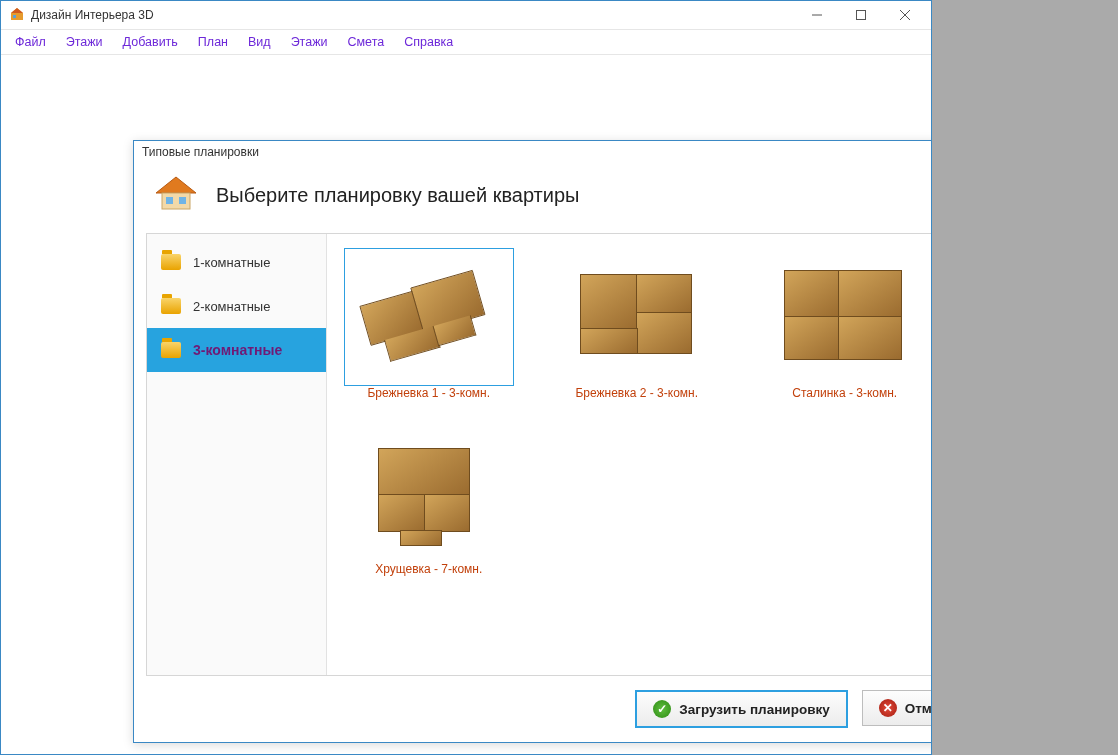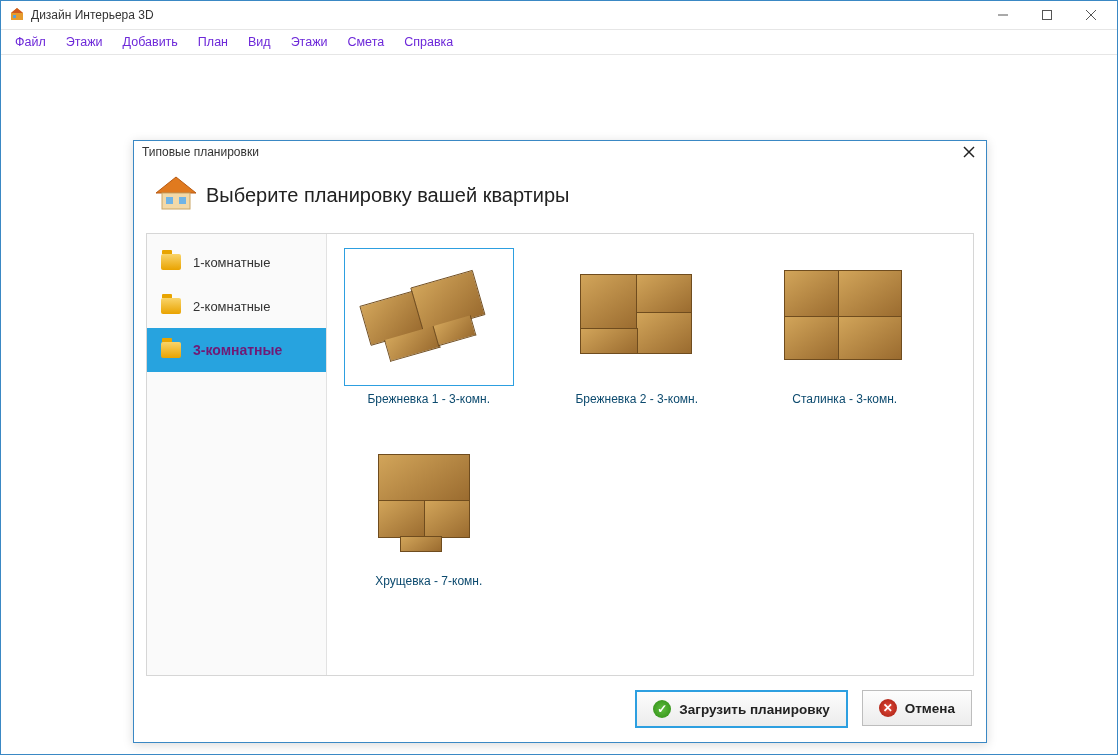--- a/index.html
+++ b/index.html
@@ -2,21 +2,21 @@
 <html><head>
 <meta charset="utf-8">
 <style>
   html, body {
     margin: 0;
     padding: 0;
     font-family: "Segoe UI", Tahoma, sans-serif;
     background: #aaa;
   }
   .window {
-    width: 1118px;
+    width: 932px;
     height: 755px;
     background: #fff;
     border: 1px solid #3a88c4;
     box-sizing: border-box;
     position: relative;
     overflow: hidden;
   }
   .titlebar {
     height: 28px;
     display: flex;
@@ -97,21 +97,21 @@
   .dlg-title .spacer { flex: 1 1 auto; }
   .dlg-close {
     width: 22px; height: 20px;
     display: flex; align-items: center; justify-content: center;
     color: #222;
   }
 
   .dlg-header {
     display: flex;
     align-items: center;
-    gap: 6px;
+    gap: 16px;
     padding: 10px 20px 16px 18px;
   }
   .dlg-header .heading {
     font-size: 20px;
     color: #222;
   }
 
   .dlg-body {
     flex: 1 1 auto;
     margin: 0 12px 0 12px;
@@ -188,23 +188,22 @@
     border: 1px solid transparent;
     display: flex;
     align-items: center;
     justify-content: center;
     background: #fff;
   }
   .card.selected .thumb {
     border: 1px solid #2d9fe0;
   }
   .card .caption {
-    margin-top: 6px;
     font-size: 12px;
-    color: #0c4a6e;
+    color: #c2410c;
     text-align: right;
   }
 
   .dlg-buttons {
     display: flex;
     justify-content: flex-end;
     gap: 14px;
     padding: 14px 14px 14px 0;
   }
   .btn {

